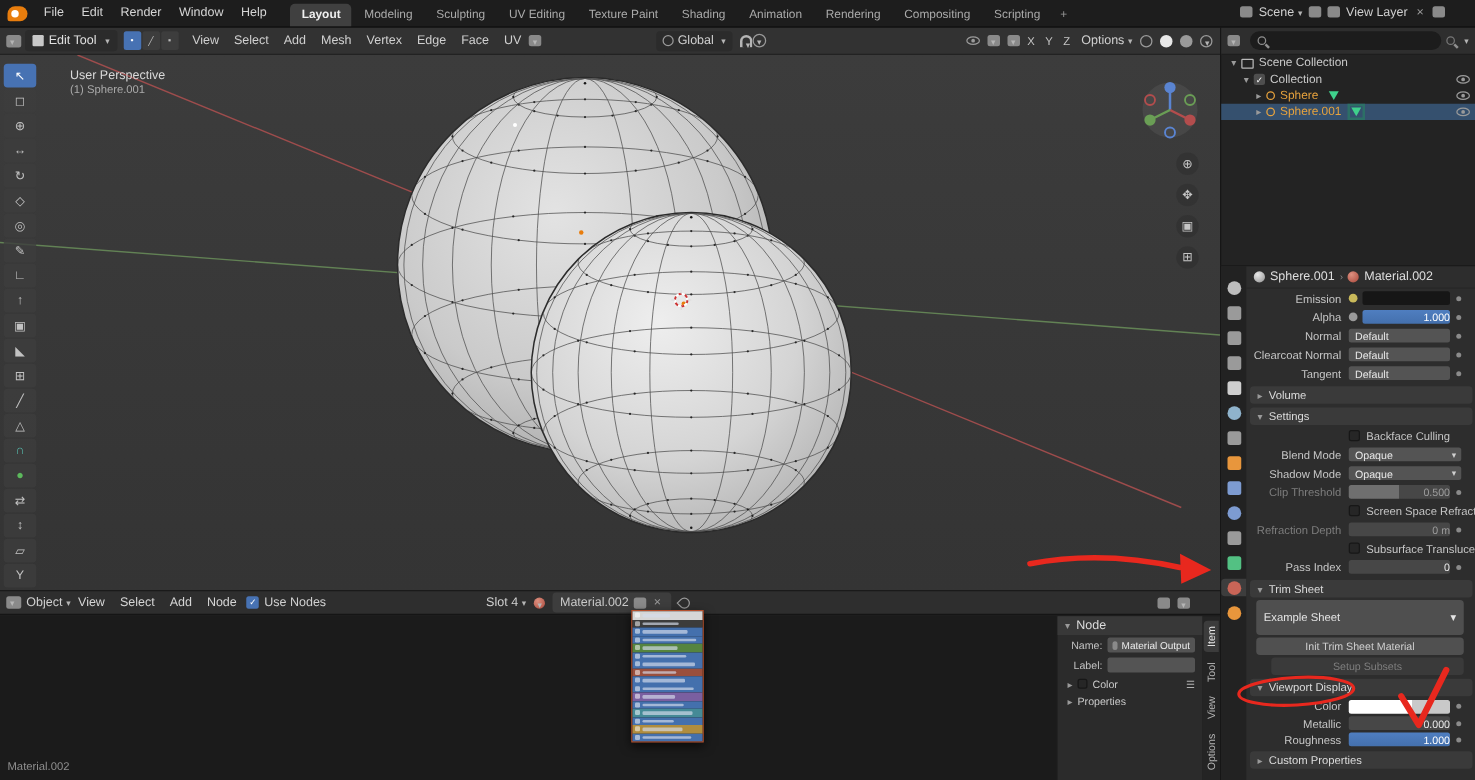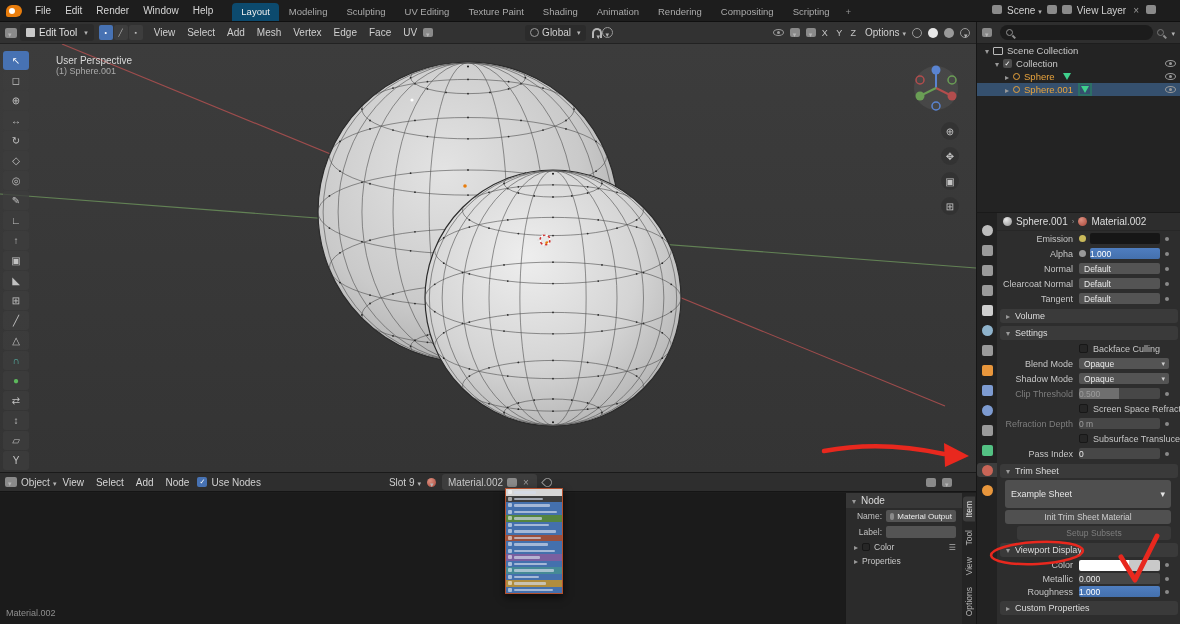--- a/index.html
+++ b/index.html
@@ -7,21 +7,21 @@
   body { background:#1d1d1d; font-family:"Liberation Sans", sans-serif; font-size:10px; color:#c8c8c8; position:relative; }
   #app { position:absolute; inset:0; }
 
   
   #topbar { position:absolute; left:0; top:0; width:1180px; height:22px; background:#1d1d1d; border-bottom:1px solid #101010; display:flex; align-items:center; z-index:10; }
   .blogo { width:16px; height:12px; margin:0 6px 0 6px; background:#e87d0d; border-radius:6px 6px 6px 2px; position:relative; }
   .blogo::after { content:""; position:absolute; left:3px; top:3px; width:6px; height:6px; background:#fff; border-radius:50%; }
   .menu { padding:0 7px; height:100%; display:flex; align-items:center; color:#d6d6d6; cursor:default; }
   .tabs { display:flex; align-items:flex-end; height:100%; margin-left:12px; }
   .tab { padding:3px 9px 4px; margin-right:1px; border-radius:4px 4px 0 0; color:#ababab; font-size:9.5px; }
-  .tab.active { background:#0c4a6e; color:#efefef; }
+  .tab.active { background:#404040; color:#efefef;font-weight:bold; }
   .tab.plus { color:#999; padding:3px 6px 4px; }
   .tb-right { margin-left:auto; display:flex; align-items:flex-start; gap:5px; padding-right:24px; }
   .chip { width:12px; height:10px; background:#8a8a8a; border-radius:2px; display:inline-block; }
   .chip.small { width:10px; height:9px; }
   .dd::after { content:"▾"; font-size:7px; color:#b5b5b5; margin-left:3px; }
   .xbtn { color:#9a9a9a; font-size:10px; padding:0 2px; }
   .xbtn::after { content:"×"; }
   .grp { display:flex; align-items:center; gap:3px; background:#2b2b2b; border-radius:3px; padding:1px 5px; height:16px; }
 
   
@@ -82,21 +82,21 @@
   .ptab { width:20px; height:14px; display:flex; align-items:center; justify-content:center; }
   .ptab.active { background:#3d3d3d; border-radius:3px 0 0 3px; }
   #prop-content { position:absolute; left:20px; top:0; width:184px; height:100%; overflow:hidden; }
   .crumb { height:18px; display:flex; align-items:center; gap:4px; padding:0 6px; border-bottom:1px solid #272727; color:#dedede; }
   .ball { width:9px; height:9px; border-radius:50%; display:inline-block; background:radial-gradient(circle at 35% 30%, #e9e9e9, #8f8f8f); }
   .ball.red { background:radial-gradient(circle at 35% 30%, #e6a/ 0, #d88 0, #a8473a 70%); background:radial-gradient(circle at 35% 30%, #dd9080, #a8473a); }
   .sep { color:#8a8a8a; font-size:8px; }
   .prow { display:flex; align-items:center; height:15px; padding:0 12px 0 4px; }
   .plabel { flex:0 0 72px; text-align:right; margin-right:6px; color:#c6c6c6; font-size:9px; white-space:nowrap; }
   .plabel.dim { color:#7d7d7d; }
-  .pfield { flex:1; height:11px; background:#545454; border-radius:2px; font-size:8.5px; display:flex; align-items:center; justify-content:flex-start; color:#e9e9e9; position:relative; overflow:hidden; }
+  .pfield { flex:1; height:11px; background:#545454; border-radius:2px; font-size:8.5px; display:flex; align-items:center; justify-content:flex-end; color:#e9e9e9; position:relative; overflow:hidden; }
   .pfield.left { justify-content:flex-start; padding-left:5px; }
   .pfield.dark { background:#161616; }
   .pfield.num { background:#474747; }
   .pfield.slider-full { background:linear-gradient(#4f7ec0,#4470ad); color:#fff; }
   .pfield.slider-half { background:linear-gradient(to right,#6f6f6f 0 50%,#474747 50%); color:#9c9c9c; }
   .pfield.dim { color:#9c9c9c; }
   .pfield .dda { margin-left:auto; margin-right:4px; font-size:7px; color:#cfcfcf; }
   .socket { width:7px; height:7px; border-radius:50%; background:#c9b95a; margin-right:4px; flex:0 0 auto; }
   .socket.gray { background:#9a9a9a; }
   .kdot { width:4px; height:4px; background:#8a8a8a; border-radius:50%; margin-left:5px; flex:0 0 auto; }
@@ -779,21 +779,21 @@
     <span class="dd htxt" style="margin-left:4px">Object</span>
     <span class="menu">View</span>
     <span class="menu">Select</span>
     <span class="menu">Add</span>
     <span class="menu">Node</span>
     <div class="usenodes">
       <span class="cbc"></span>
       <span class="htxt">Use Nodes</span>
     </div>
     <div class="slotgrp">
-      <span class="dd htxt">Slot 9</span>
+      <span class="dd htxt">Slot 4</span>
       <span class="ball red dd"></span>
       <div class="matfield">
         <span>Material.002</span>
         <span class="chip small"></span>
         <span class="xbtn"></span>
       </div>
       <span class="pin"></span>
     </div>
     <div class="tb-right" style="gap:6px">
       <span class="chip small"></span>

